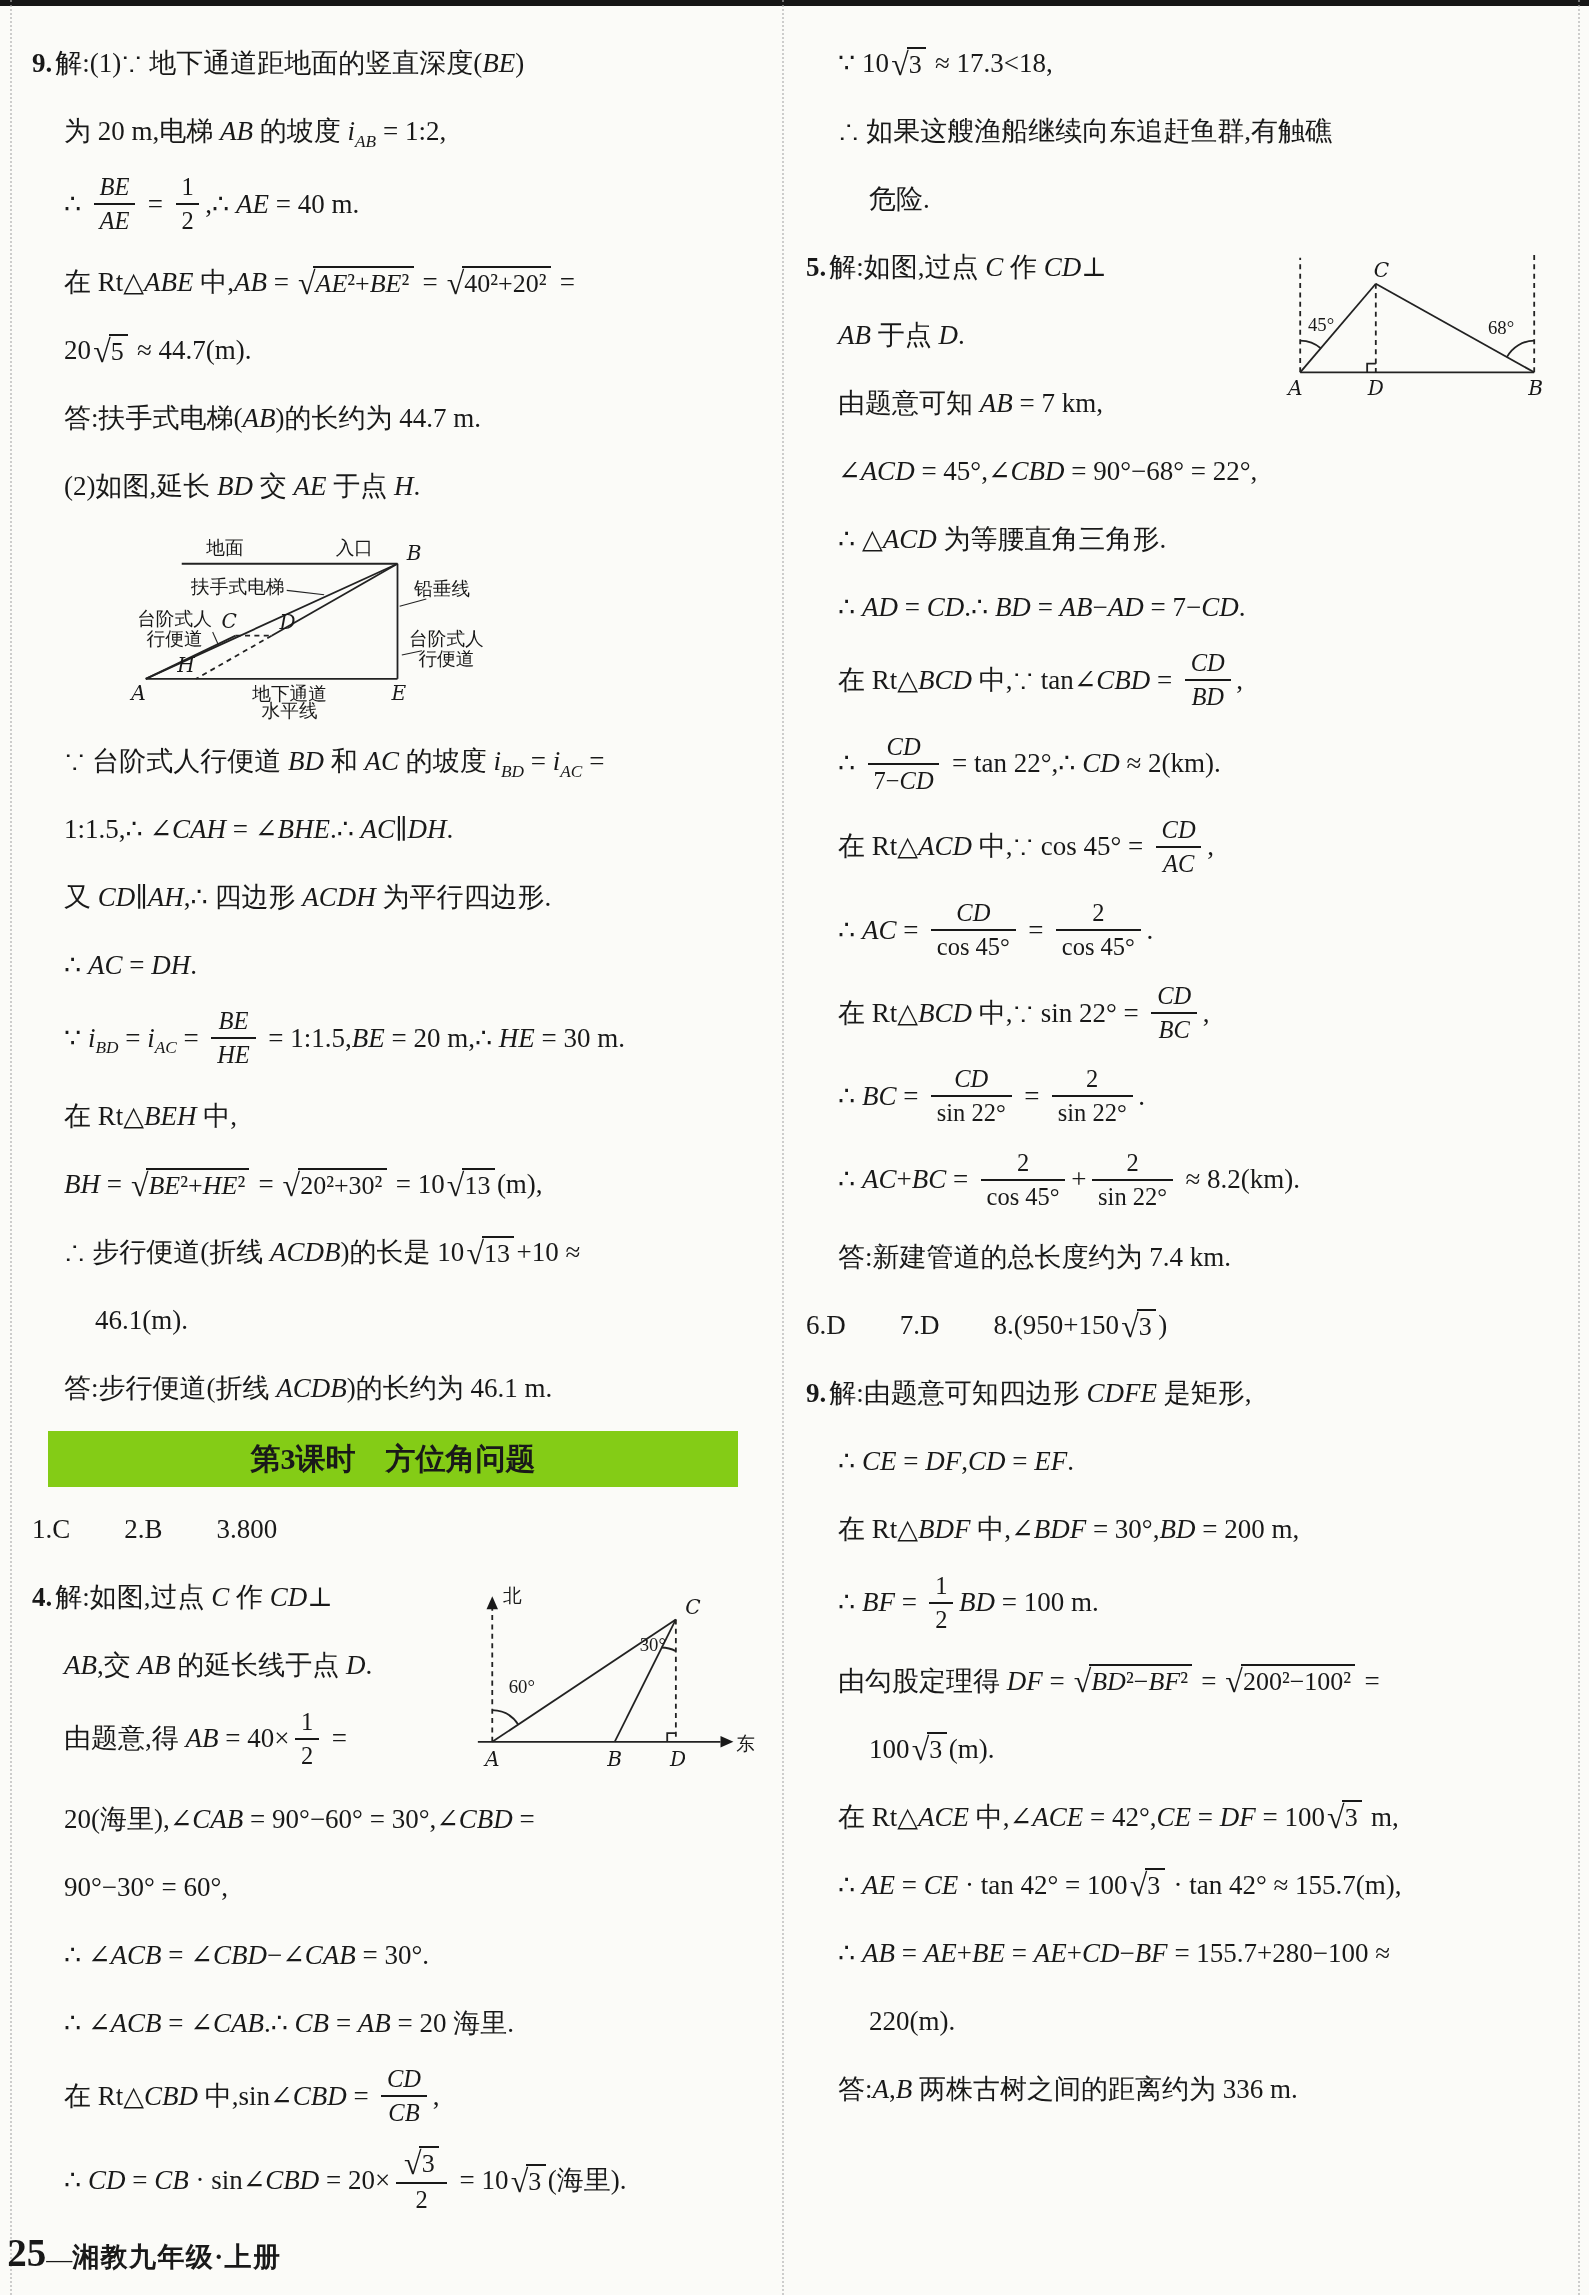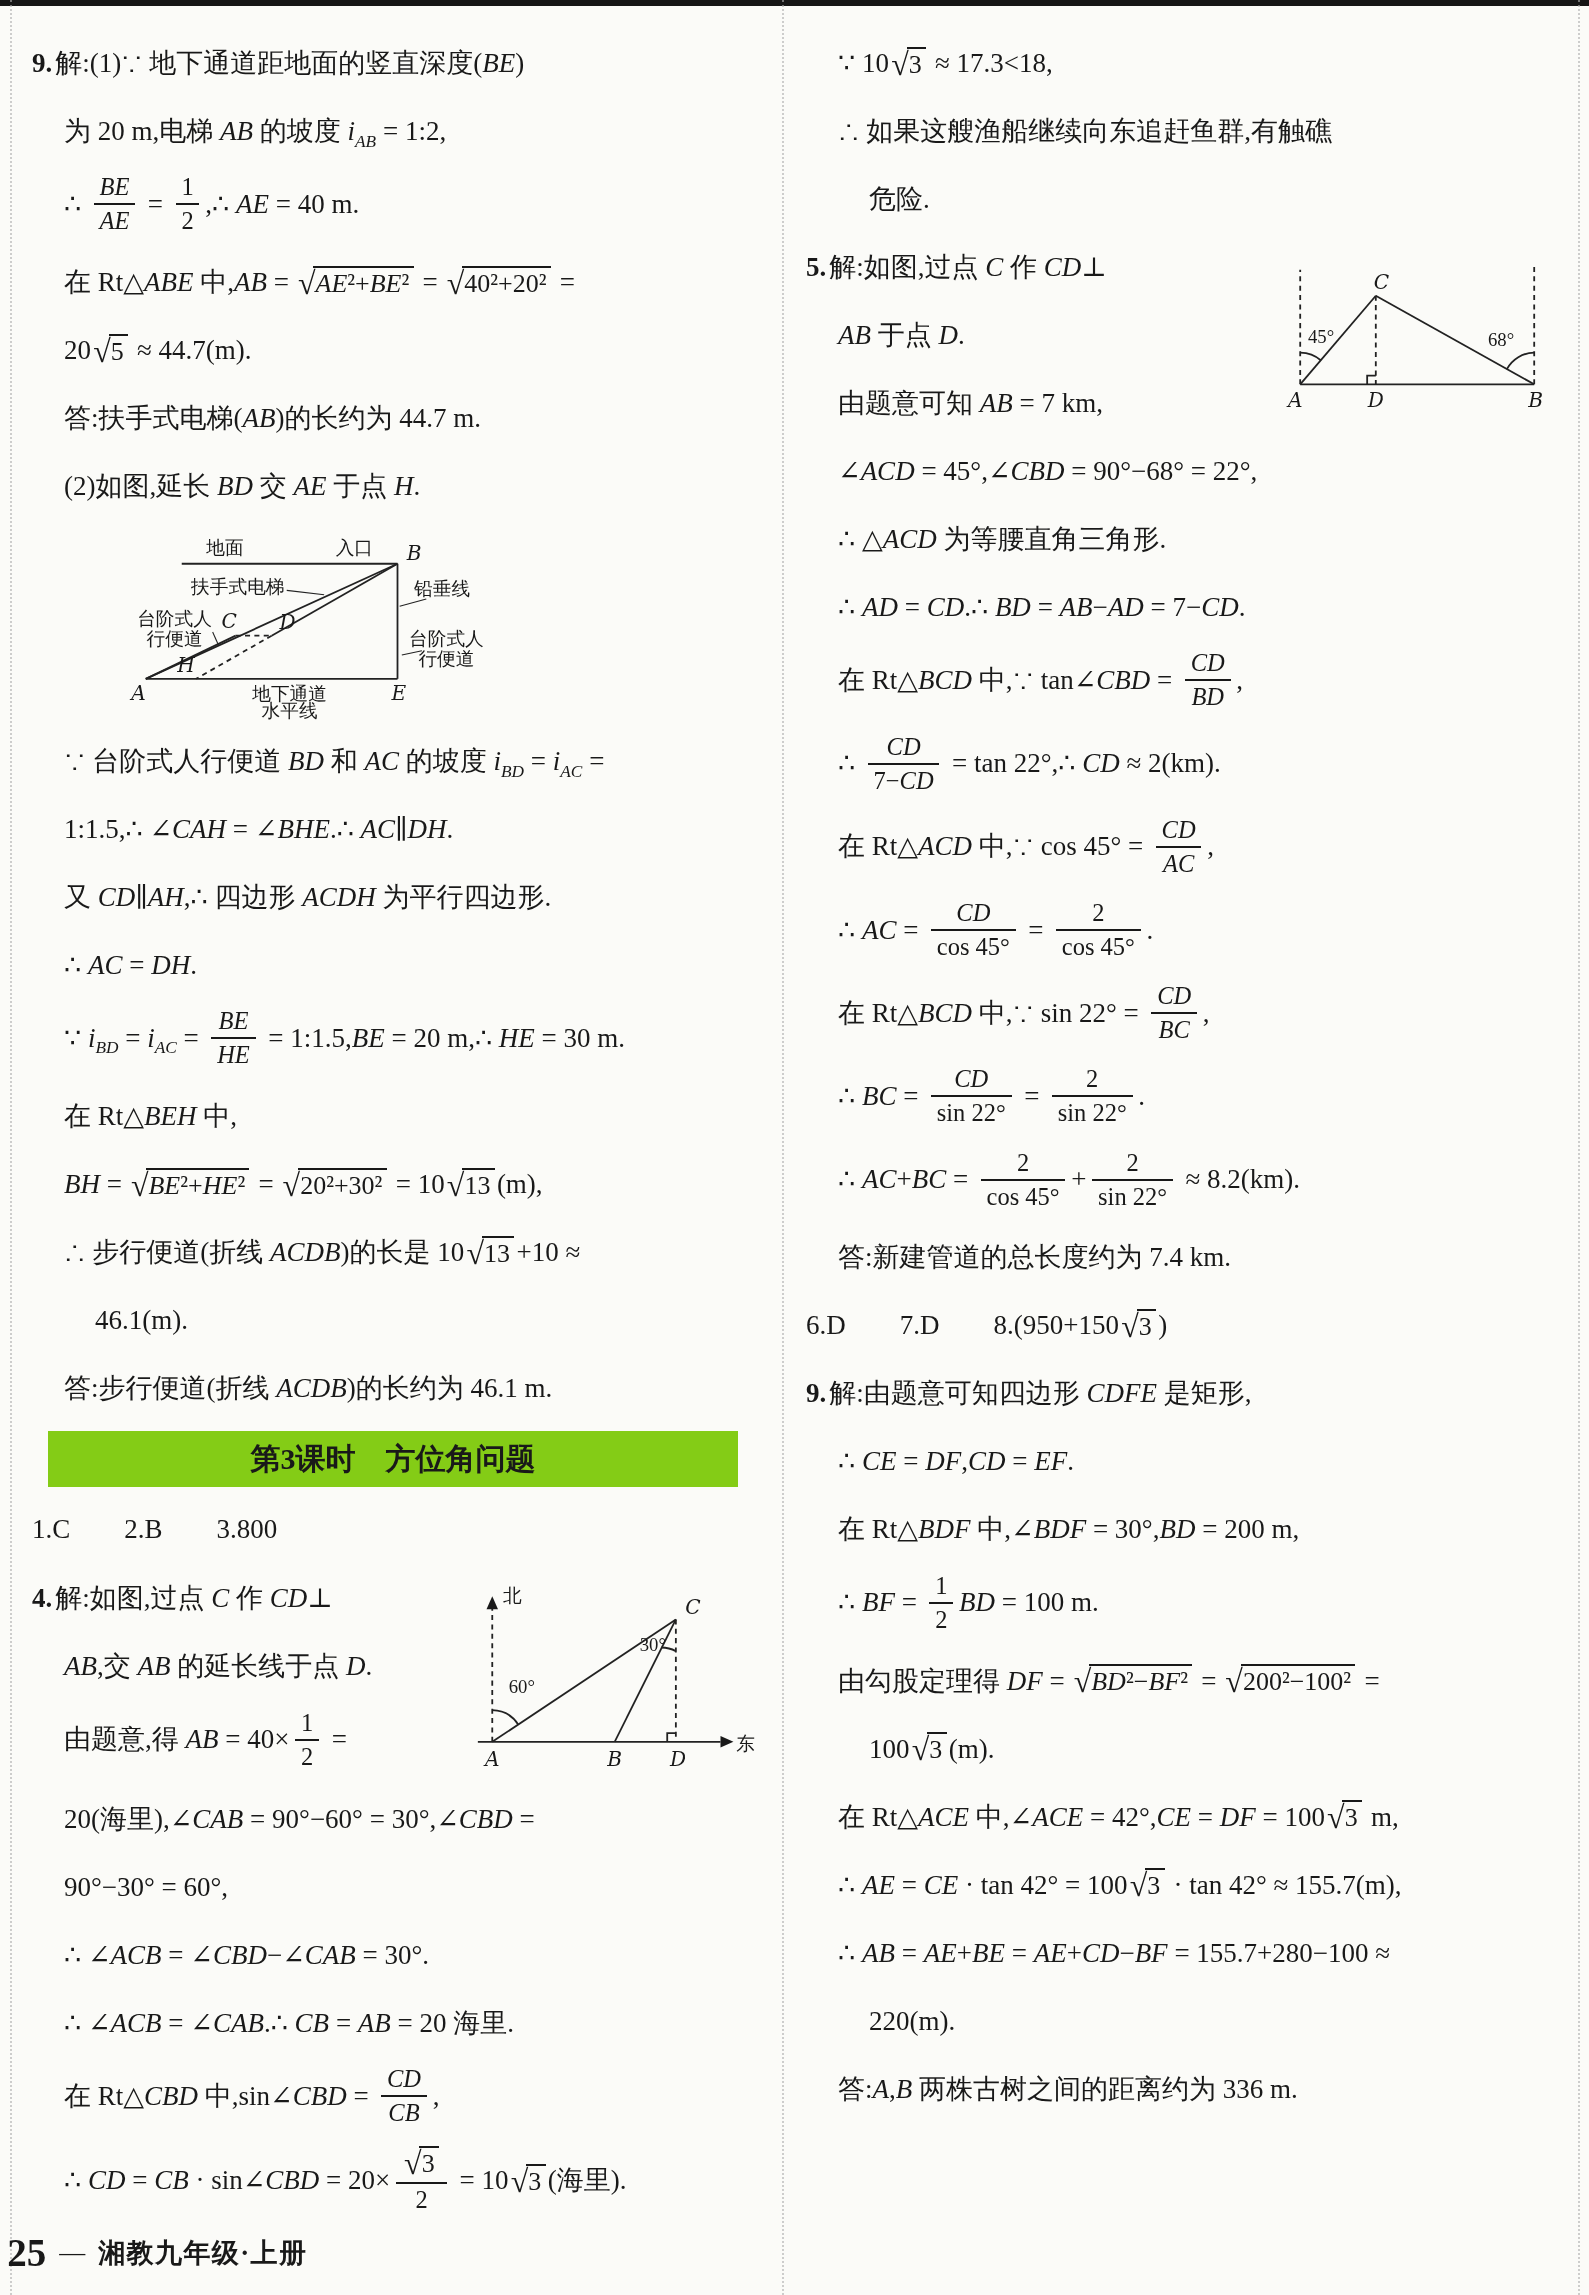--- a/index.html
+++ b/index.html
@@ -34,36 +34,36 @@
   .fn,.fd{display:block;font-size:24.5px;line-height:32px;padding:0 5.8px;}
   .fn{border-bottom:2.2px solid #191919;}
 
   .sqrt{display:inline-flex;align-items:stretch;vertical-align:middle;margin:0 2.2px;position:relative;top:-2.2px;}
   .rad{font-size:32px;line-height:33px;align-self:flex-end;margin-right:-2.2px;}
   .radbody{border-top:2.2px solid #191919;padding:0 4.3px 0 2.2px;font-size:26px;line-height:32px;align-self:flex-end;}
 
   .section-header{background:#84cc16;height:56px;line-height:56px;text-align:center;
                   font-weight:bold;font-size:30px;margin:8.6px 20px 8.6px 16px;}
 
-  .floatrow{display:flex;align-items:center;}
+  .floatrow{display:flex;align-items:flex-start;}
   .floatlines{flex:1 1 0;min-width:0;}
   .floatrow svg{flex:0 0 auto;margin-top:5.8px;}
 
   .figwrap{margin:4.3px 0 4.3px 85px;}
 
   svg line, svg path{stroke:#222222;stroke-width:2.5;fill:none;}
   svg .dash{stroke-dasharray:7 6;}
   svg .thin{stroke-width:1.5;}
   svg .arrow{fill:#191919;stroke:none;}
   svg text{font-family:"Liberation Serif","DejaVu Serif",serif;font-size:26px;fill:#191919;
            text-anchor:middle;stroke:none;}
   svg text.pt{font-style:italic;font-size:28px;font-family:"DejaVu Serif","Liberation Serif",serif;}
   svg text.as{text-anchor:start;}
 
-  .footer{position:absolute;left:7.2px;top:2230px;display:flex;align-items:center;gap:13px;}
+  .footer{position:absolute;left:7.2px;top:2230px;display:flex;align-items:flex-end;}
   .pageno{font-size:39px;font-weight:bold;}
   .fdash{font-size:26px;}
   .bookname{font-size:27px;font-weight:bold;letter-spacing:1.4px;}
 </style>
 </head>
 <body>
 
 <div class="topline"></div>
 <div class="cutline cut-left"></div>
 <div class="cutline cut-center"></div>

